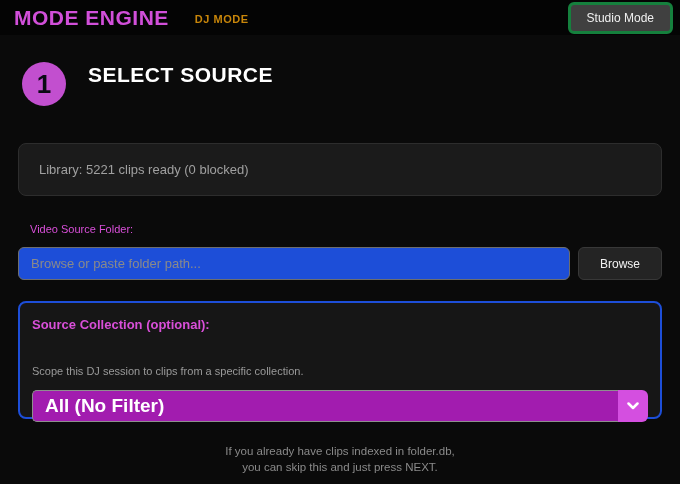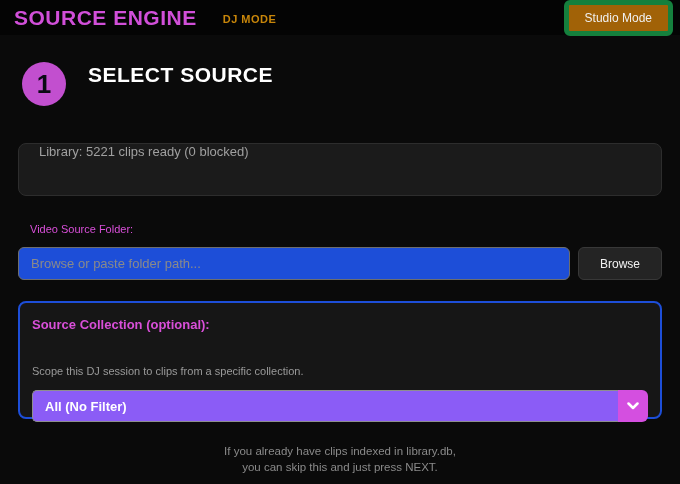--- a/index.html
+++ b/index.html
@@ -27,22 +27,22 @@
   .mode-label {
     color: #c8860a;
     font-size: 11px;
     font-weight: bold;
     letter-spacing: 0.5px;
     margin-left: 26px;
     margin-top: 2px;
   }
   .spacer { flex: 1; }
   .studio-btn {
-    background: #a16207;
-    border: 5px solid #15803d;
+    background: #404040;
+    border: 3px solid #15803d;
     border-radius: 6px;
     color: #f0f0f0;
     font-size: 12px;
     font-family: "Liberation Sans", sans-serif;
     padding: 6px 16px;
     cursor: pointer;
   }
 
   
   .content { padding: 0 18px; }
@@ -79,20 +79,21 @@
     margin-top: 9px;
   }
 
   .library-panel {
     margin-top: 37px;
     height: 53px;
     background: #1b1b1b;
     border: 1px solid #2d2d2d;
     border-radius: 8px;
     display: flex;
+    align-items: center;
     padding: 0 20px;
   }
   .library-text { color: #a0a0a0; font-size: 13px; }
 
   .field-label {
     color: #d94fd9;
     font-size: 11px;
     font-weight: normal;
     margin-top: 27px;
     margin-left: 12px;
@@ -149,29 +150,29 @@
     margin-top: 33px;
   }
   .select-wrap {
     margin-top: 13px;
     display: flex;
     height: 32px;
     cursor: pointer;
   }
   .select-display {
     flex: 1;
-    background: #8b5cf6;
+    background: #a21caf;
     border: 1px solid #8e8e8e;
     border-right: none;
     border-radius: 5px 0 0 5px;
     display: flex;
     align-items: center;
     padding: 0 12px;
     color: #ffffff;
-    font-size: 13px;
+    font-size: 19px;
     font-weight: 600;
   }
   .select-chevron {
     width: 30px;
     background: #d44fe0;
     border-radius: 0 6px 6px 0;
     display: flex;
     align-items: center;
     justify-content: center;
     flex: none;
@@ -182,21 +183,21 @@
     text-align: center;
     color: #8a8a8a;
     font-size: 11.5px;
     line-height: 16px;
   }
 </style>
 </head>
 <body>
 
 <div class="header">
-  <span class="brand">SOURCE ENGINE</span>
+  <span class="brand">MODE ENGINE</span>
   <span class="mode-label">DJ MODE</span>
   <span class="spacer"></span>
   <button class="studio-btn">Studio Mode</button>
 </div>
 
 <div class="content">
 
   <div class="step-row">
     <div class="step-circle">1</div>
     <div class="step-text">
@@ -222,17 +223,17 @@
       <div class="select-display">All (No Filter)</div>
       <div class="select-chevron">
         <svg width="12" height="8" viewBox="0 0 12 8">
           <polyline points="1.5,1.5 6,6 10.5,1.5" fill="none" stroke="#ffffff" stroke-width="2.5" stroke-linecap="round" stroke-linejoin="round"></polyline>
         </svg>
       </div>
     </div>
   </div>
 
   <div class="footer-hint">
-    <div>If you already have clips indexed in library.db,</div>
+    <div>If you already have clips indexed in folder.db,</div>
     <div>you can skip this and just press NEXT.</div>
   </div>
 
 </div>
 
 </body></html>

